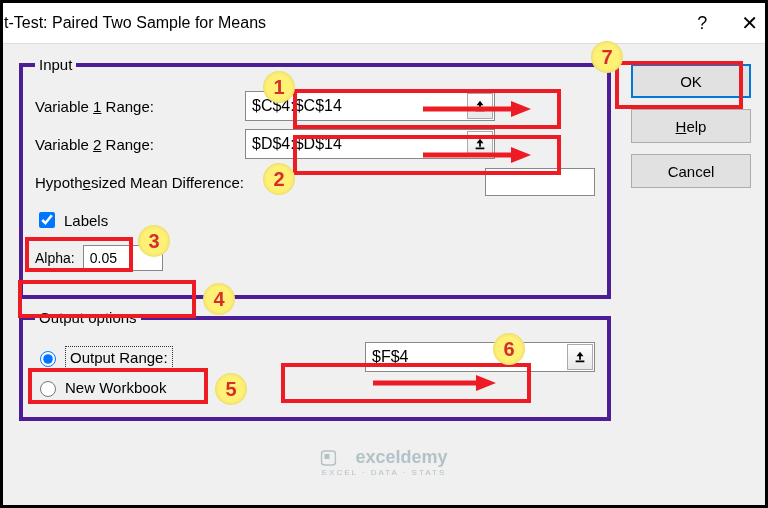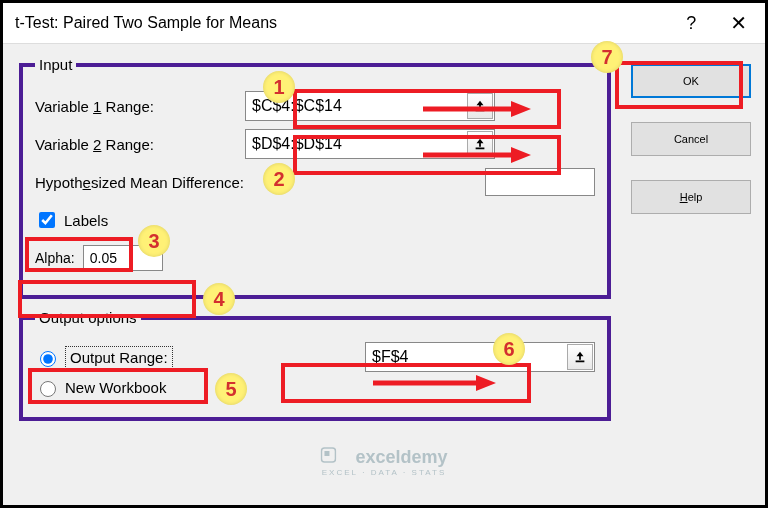--- a/index.html
+++ b/index.html
@@ -12,21 +12,21 @@
   }
   .outer {
     width: 768px;
     height: 508px;
     border: 3px solid #000;
     background: #f0f0f0;
     position: relative;
   }
   .titlebar {
     background: #fff;
-    padding: 8px 12px;
+    padding: 8px 1px;
     display: flex;
     align-items: center;
     font-size: 16px;
     border-bottom: 1px solid #ddd;
   }
   .titlebar .title { flex: 1; }
   .titlebar .help-q {
     font-size: 18px;
     margin-right: 28px;
     cursor: pointer;
@@ -124,24 +124,24 @@
     align-items: center;
     gap: 6px;
     font-size: 15px;
     margin: 6px 0;
   }
   .radio input { width: 16px; height: 16px; }
   .btn {
     display: block;
     width: 100%;
     height: 34px;
-    margin-bottom: 24px;
+    margin-bottom: 11px;
     background: #e1e1e1;
     border: 1px solid #adadad;
-    font-size: 11px;
+    font-size: 15px;
     cursor: pointer;
   }
   .btn.primary {
     border: 2px solid #0078d7;
   }
   .btn .ul { text-decoration: underline; }
 
   .redbox {
     position: absolute;
     border: 4px solid #ed1c24;
@@ -184,21 +184,21 @@
     font-size: 13px;
     text-align: center;
     letter-spacing: 2px;
     z-index: 1;
   }
   .watermark .big {
     font-size: 18px;
     font-weight: 600;
     letter-spacing: 0;
     display: flex;
-    align-items: flex-start;
+    align-items: center;
     gap: 19px;
     justify-content: center;
   }
 </style>
 </head>
 <body>
 
 <div class="outer">
   <div class="titlebar">
     <span class="title">t-Test: Paired Two Sample for Means</span>
@@ -288,24 +288,24 @@
           <input type="radio" name="out" style="">
           <span>
             <span>New </span><span class="ul">W</span><span>orkbook</span>
           </span>
         </div>
       </fieldset>
     </div>
 
     <div class="right">
       <button class="btn primary">OK</button>
-      <button class="btn">Cancel</button>
       <button class="btn">
         <span class="ul">H</span><span>elp</span>
       </button>
+      <button class="btn">Cancel</button>
     </div>
   </div>
 
   <div class="redbox" style="left:290px; top:86px; width:268px; height:40px"></div>
   <div class="redbox" style="left:290px; top:132px; width:268px; height:40px"></div>
   <div class="redbox" style="left:22px; top:234px; width:108px; height:35px"></div>
   <div class="redbox" style="left:15px; top:277px; width:178px; height:38px"></div>
   <div class="redbox" style="left:25px; top:365px; width:180px; height:36px"></div>
   <div class="redbox" style="left:278px; top:360px; width:250px; height:40px"></div>
   <div class="redbox" style="left:612px; top:58px; width:128px; height:48px"></div>

